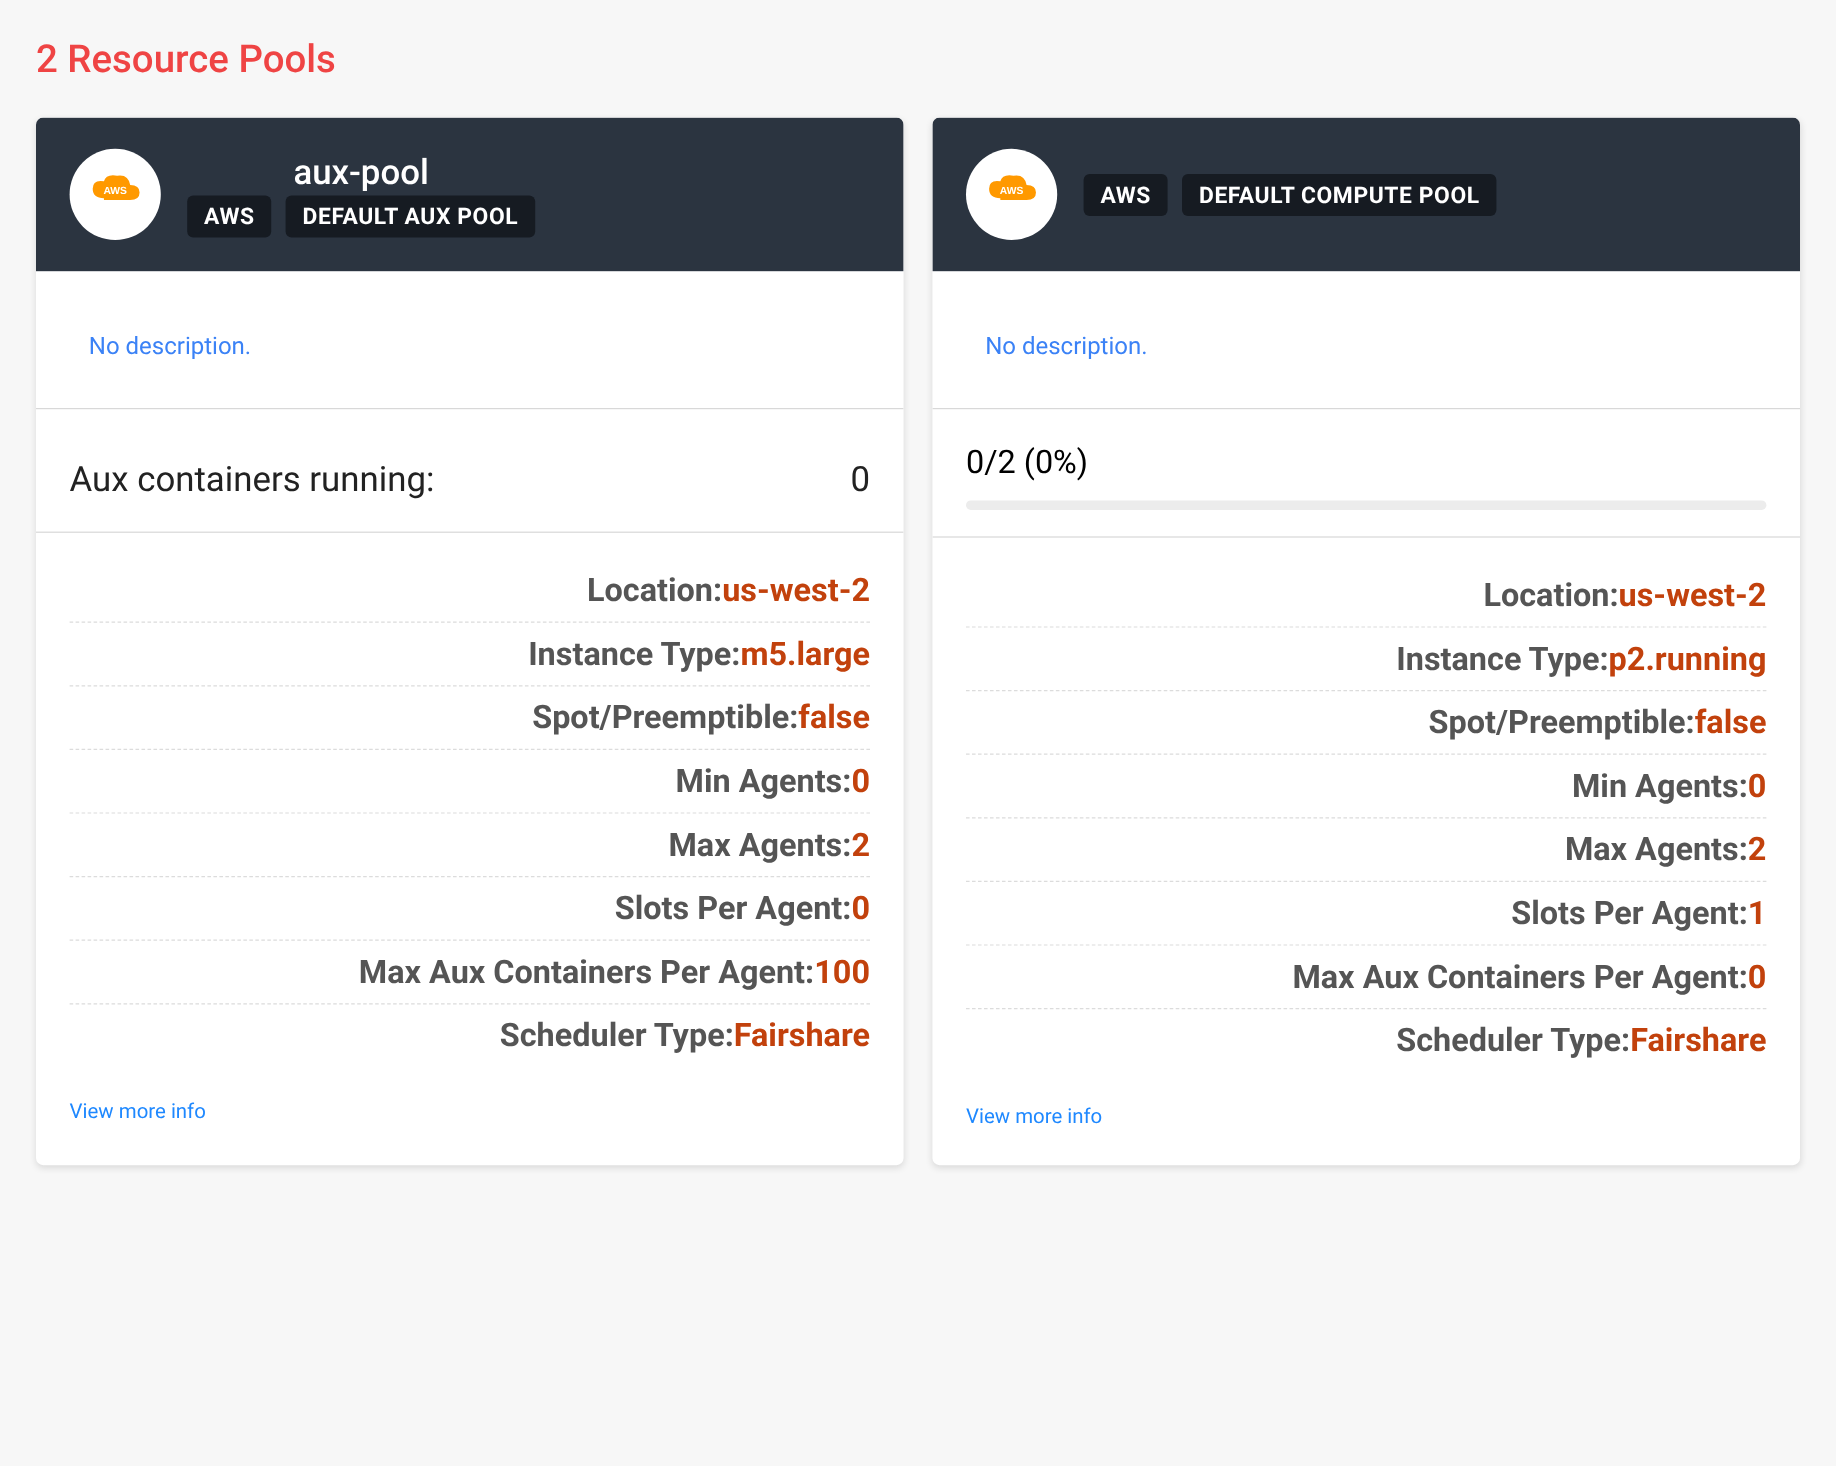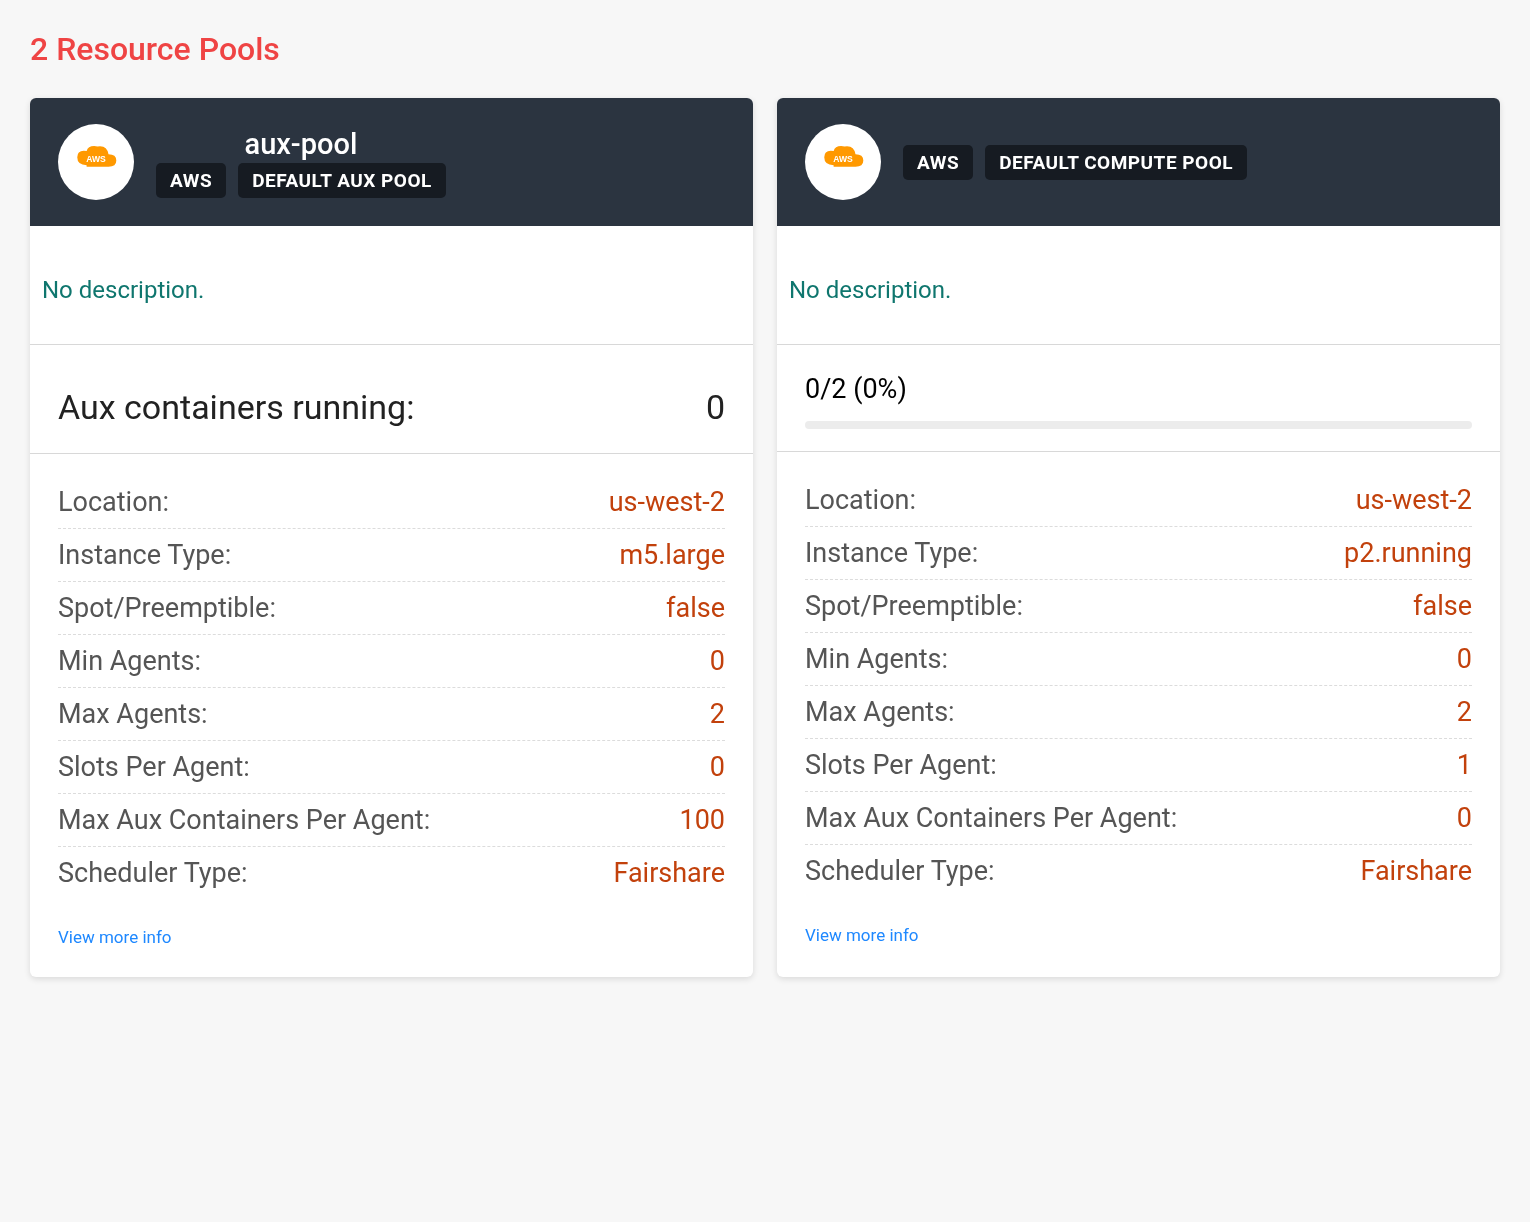--- a/index.html
+++ b/index.html
@@ -52,24 +52,24 @@
     background: #161b22;
     color: #fff;
     font-size: 19px;
     font-weight: 700;
     letter-spacing: 0.5px;
     padding: 6px 14px;
     border-radius: 5px;
   }
 
   .desc-block {
-    padding: 50px 12px 40px;
+    padding: 50px 44px 40px;
     border-bottom: 1px solid #d8d8d8;
-    color: #0f766e;
-    font-size: 24px;
+    color: #3b82f6;
+    font-size: 20px;
   }
 
   .slots-block {
     padding: 28px 28px 22px;
     border-bottom: 1px solid #d8d8d8;
   }
   .slots-row {
     display: flex;
     justify-content: space-between;
     font-size: 27px;
@@ -84,33 +84,34 @@
     border-radius: 4px;
   }
 
   .aux-block {
     padding: 42px 28px 26px;
     border-bottom: 1px solid #d8d8d8;
   }
   .aux-row {
     display: flex;
     justify-content: space-between;
-    font-size: 34px;
+    font-size: 29px;
   }
 
   .details-block {
     padding: 22px 28px 6px;
     font-size: 27px;
     color: #555;
   }
   .detail-row {
     display: flex;
-    justify-content: space-between;
+    justify-content: flex-end;
     padding: 10px 0;
     border-bottom: 1px dashed #dcdcdc;
+    font-weight: bold;
   }
   .detail-row:last-child { border-bottom: none; }
   .detail-row .value { color: #c2410c; }
 
   .footer-link {
     padding: 22px 28px 30px;
   }
   .footer-link a {
     color: #1e88ff;
     text-decoration: none;

